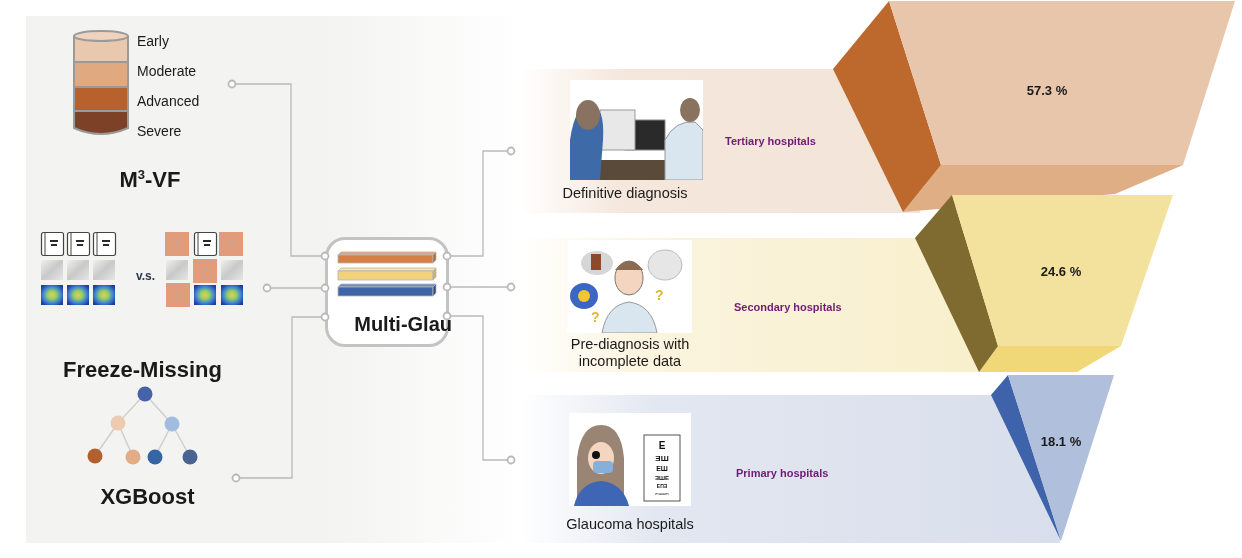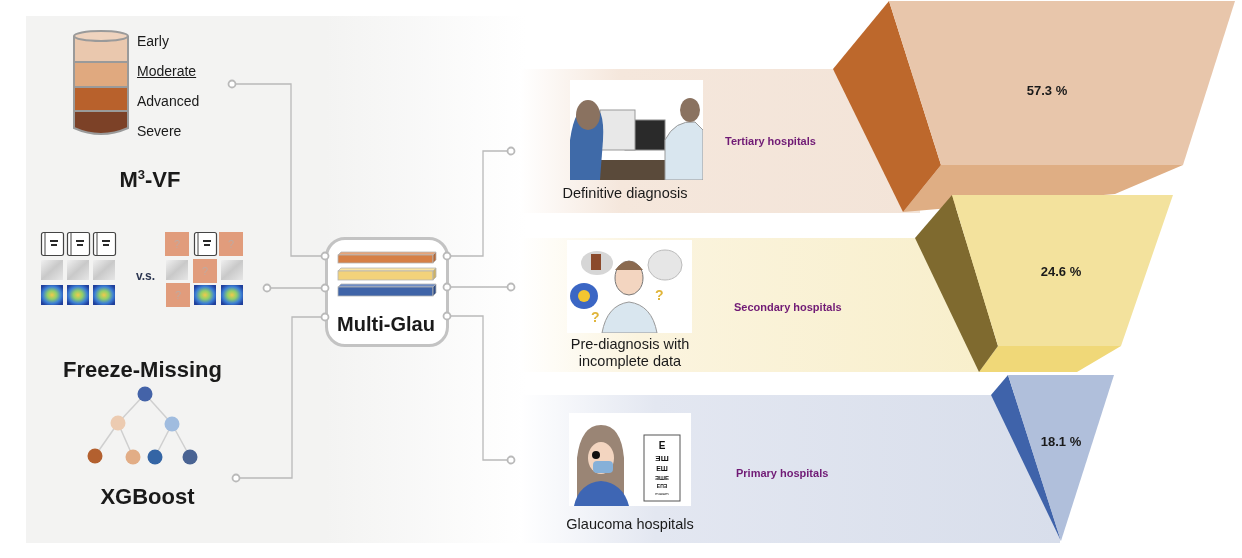--- a/index.html
+++ b/index.html
@@ -11,21 +11,21 @@
   .band{position:absolute;}
   .band-tertiary{left:520px;top:69px;width:400px;height:144px;background:linear-gradient(90deg,#ffffff 0%,#f5e7dc 25%,#f3e4d8 100%);}
   .band-secondary{left:520px;top:238px;width:470px;height:134px;background:linear-gradient(90deg,#ffffff 0%,#fbf4df 25%,#f8efcb 100%);}
   .band-primary{left:520px;top:395px;width:540px;height:148px;background:linear-gradient(90deg,#ffffff 0%,#e3e7f1 25%,#d8deeb 100%);}
   .pic{position:absolute;background:#ffffff;}
   .caption{position:absolute;font-size:14.5px;color:#1a1a1a;text-align:center;line-height:17px;}
   .hosp{position:absolute;font-weight:bold;font-size:11px;color:#701a75;}
   .pct{font-weight:bold;font-size:13px;fill:#1a1a1a;font-family:"Liberation Sans",sans-serif;}
   svg text{font-family:"Liberation Sans",sans-serif;}
   .mg-box{position:absolute;left:325px;top:237px;width:118px;height:104px;border:3px solid #c3c3c3;border-radius:20px;background:#ffffff;}
-  .mg-title{position:absolute;left:320px;top:313px;width:132px;text-align:center;font-weight:bold;font-size:20px;color:#1a1a1a;}
+  .mg-title{position:absolute;left:320px;top:313px;width:132px;text-align:right;font-weight:bold;font-size:20px;color:#1a1a1a;}
   .vs{position:absolute;font-weight:bold;font-size:12px;color:#2b3550;}
 </style>
 </head>
 <body>
 
 <div id="left-panel" class="abs"></div>
 
 <svg class="abs" style="left:0;top:0;" width="1242" height="558">
   <g stroke="#b9b9b9" stroke-width="1.3" fill="none">
 
@@ -59,21 +59,21 @@
     <rect x="4" y="59" width="54" height="24" fill="#b8612c" stroke="none"></rect>
     <line x1="4" y1="34" x2="58" y2="34"></line>
     <line x1="4" y1="59" x2="58" y2="59"></line>
     <line x1="4" y1="83" x2="58" y2="83"></line>
     <line x1="4" y1="8" x2="4" y2="100" fill="none"></line>
     <line x1="58" y1="8" x2="58" y2="100" fill="none"></line>
     <ellipse cx="31" cy="8" rx="27" ry="5" fill="#efd3be"></ellipse>
   </g>
 </svg>
 <div class="stage-label" style="left:137px;top:33px;">Early</div>
-<div class="stage-label" style="left:137px;top:63px;text-decoration:underline;">Moderate</div>
+<div class="stage-label" style="left:137px;top:63px;">Moderate</div>
 <div class="stage-label" style="left:137px;top:93px;">Advanced</div>
 <div class="stage-label" style="left:137px;top:123px;">Severe</div>
 <div class="method-title" style="left:95px;top:167px;width:110px;">
   <span>M</span><sup style="font-size:13px;">3</sup><span>-VF</span>
 </div>
 
 <svg class="abs" style="left:38px;top:230px;" width="210" height="80">
   <defs>
     <linearGradient id="fundus" x1="0" y1="0" x2="1" y2="1">
       <stop offset="0" stop-color="#f0f0f0"></stop>

